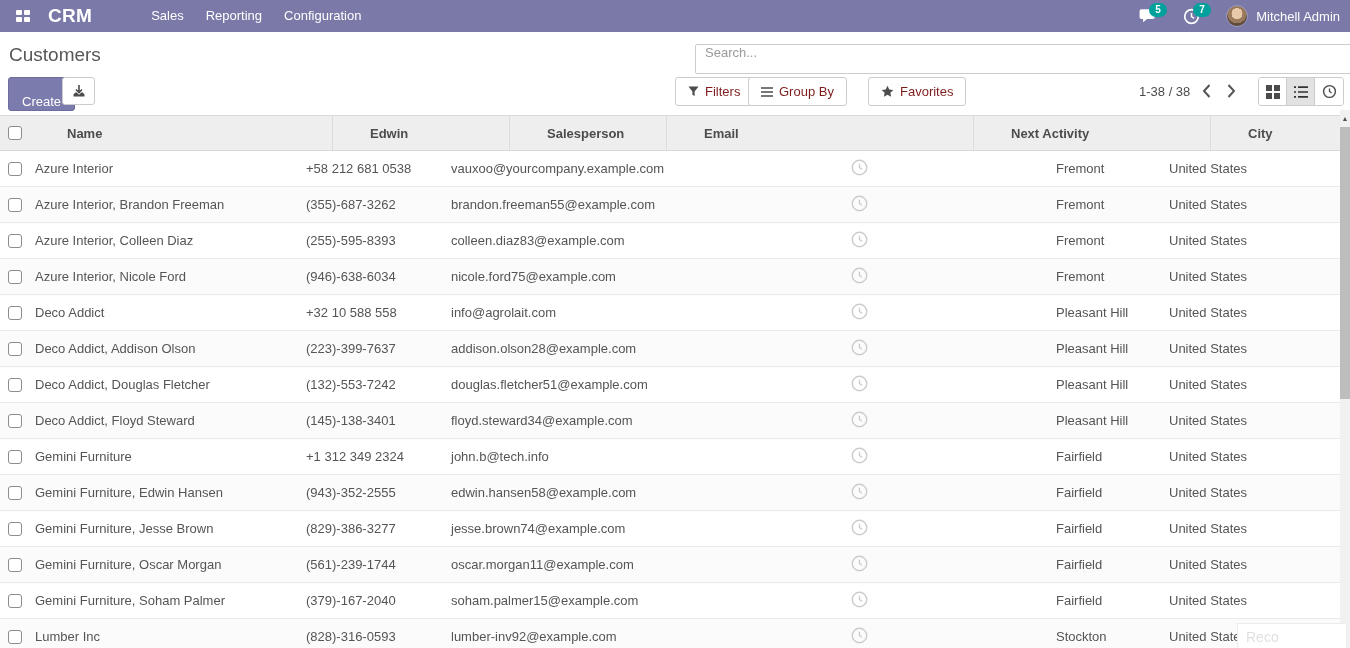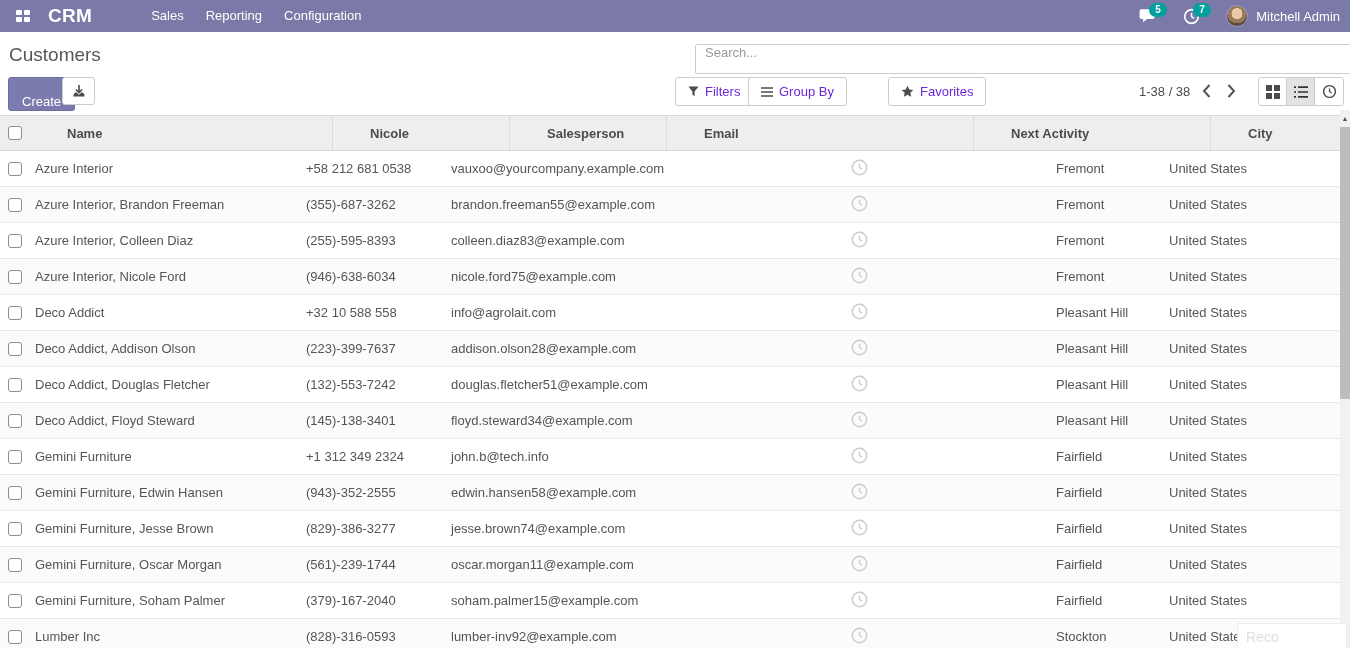--- a/index.html
+++ b/index.html
@@ -57,27 +57,27 @@
   .searchbox input {
     flex: 1; border: none; outline: none; font-size: 13px; padding: 0 9px;
     font-family: "Liberation Sans", sans-serif; color: #333; background: transparent;
   }
   .searchbox input::placeholder { color: #9a9a9a; }
   .search-btn { width: 32px; height: 28px; display: flex; align-items: center; justify-content: center; cursor: pointer; background: none; border: none; }
 
   .cp-btn {
     position: absolute; top: 77px; height: 29px;
     background: #fff; border: 1px solid #ccc; border-radius: 3px;
-    font-size: 13px; color: #6d28d9; cursor: pointer;
+    font-size: 13px; color: #7f1d1d; cursor: pointer;
     display: flex; align-items: center; gap: 6px; padding: 0 12px;
     font-family: "Liberation Sans", sans-serif;
   }
   .btn-filters { left: 675px; }
   .btn-groupby { left: 748px; }
-  .btn-favorites { left: 888px; }
+  .btn-favorites { left: 868px; }
 
   .pager-text { position: absolute; left: 1139px; top: 84px; font-size: 13px; color: #4c4c4c; }
   .pager-btn {
     position: absolute; top: 80px; width: 22px; height: 22px;
     background: none; border: none; cursor: pointer; color: #555;
     display: flex; align-items: center; justify-content: center;
   }
   .pager-prev { left: 1195px; } .pager-next { left: 1220px; }
 
   .switcher {
@@ -241,21 +241,21 @@
     </svg>
   </div>
 </div>
 
 <div class="table">
   <div class="thead">
     <div class="th c-cb">
         <span class="checkbox"></span>
       </div>
     <div class="th c-name">Name</div>
-    <div class="th c-phone">Nicole</div>
+    <div class="th c-phone">Edwin</div>
     <div class="th c-sales">Salesperson</div>
     <div class="th c-email">Email</div>
     <div class="th c-next">Next Activity</div>
     <div class="th c-city">City</div>
     <div class="th c-cty">Country</div>
     <div class="th c-fill">
         <span class="dots">⋮</span>
       </div>
   </div>
   <div id="rows-container">

